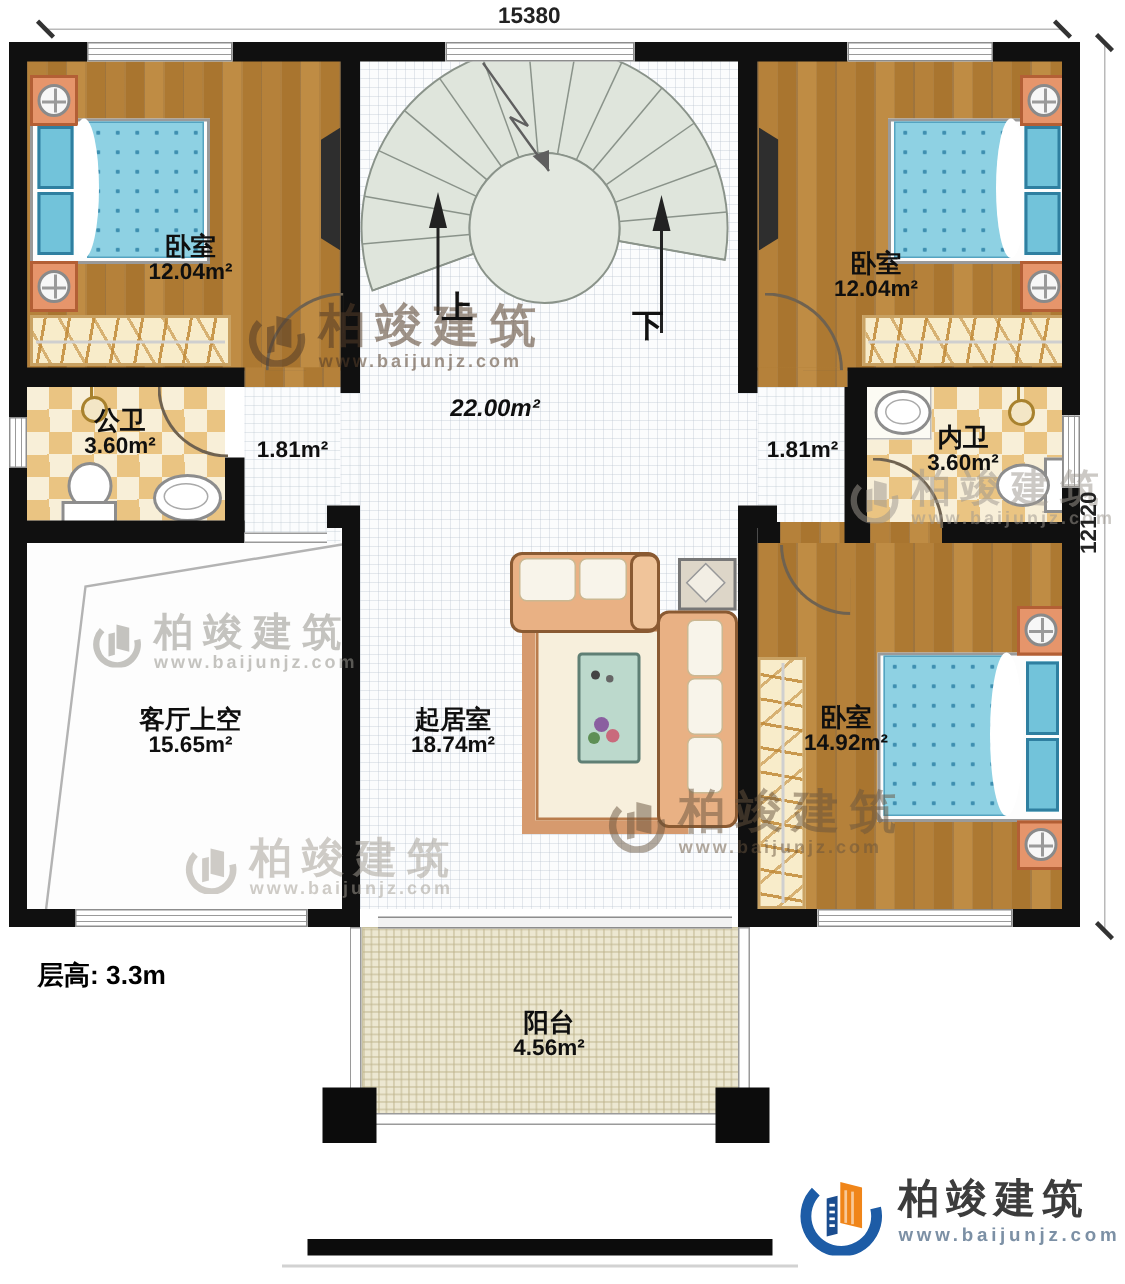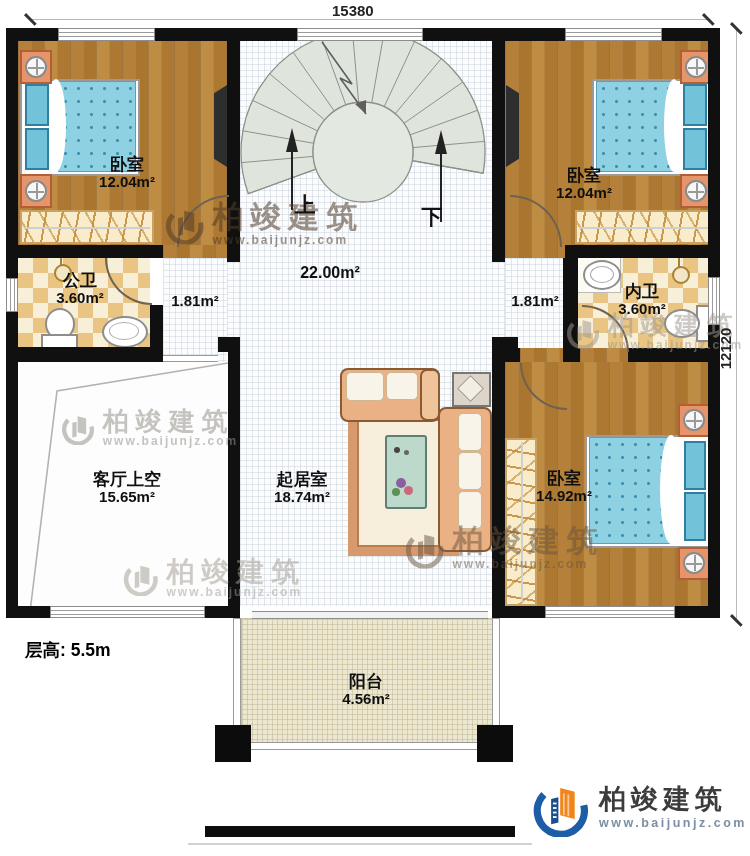--- a/index.html
+++ b/index.html
@@ -326,21 +326,21 @@
     <span class="nm">内卫</span>
     <span class="ar">3.60m²</span>
   </div>
   <div class="rlabel" style="left:195px;top:301px;">
     <span class="ar">1.81m²</span>
   </div>
   <div class="rlabel" style="left:535px;top:301px;">
     <span class="ar">1.81m²</span>
   </div>
   <div class="rlabel" style="left:330px;top:273px;">
-    <span class="ar" style="font-size:16px;">22.00m²</span>
+    <span class="ar" style="font-size:16px;font-style:italic;">22.00m²</span>
   </div>
   <div class="rlabel" style="left:127px;top:488px;">
     <span class="nm">客厅上空</span>
     <span class="ar">15.65m²</span>
   </div>
   <div class="rlabel" style="left:302px;top:488px;">
     <span class="nm">起居室</span>
     <span class="ar">18.74m²</span>
   </div>
   <div class="rlabel" style="left:564px;top:487px;">
@@ -402,21 +402,21 @@
       <polygon points="30,10 46,14 46,44 30,40" fill="currentColor"></polygon>
       <polygon points="20,22 28,20 28,48 20,50" fill="currentColor"></polygon>
     </svg>
     <span class="wmtxt">
         <span class="wmname">柏竣建筑</span>
     <span class="wmurl">www.baijunjz.com</span>
       </span>
   </div>
 
   <div class="info">
-    <div>层高: 5.5m</div>
+    <div>层高: 3.3m</div>
   </div>
 
   <div class="titlebar"></div>
   <div class="titleline"></div>
 
   <div class="logo">
     <svg width="58" height="58" viewBox="0 0 64 64">
       <path d="M12 17 A26 26 0 1 0 56 29" fill="none" stroke="#1d5ca6" stroke-width="8"></path>
       <polygon points="30,10 46,14 46,44 30,40" fill="#f08519"></polygon>
       <polygon points="20,22 28,20 28,48 20,50" fill="#1b4d8f"></polygon>

